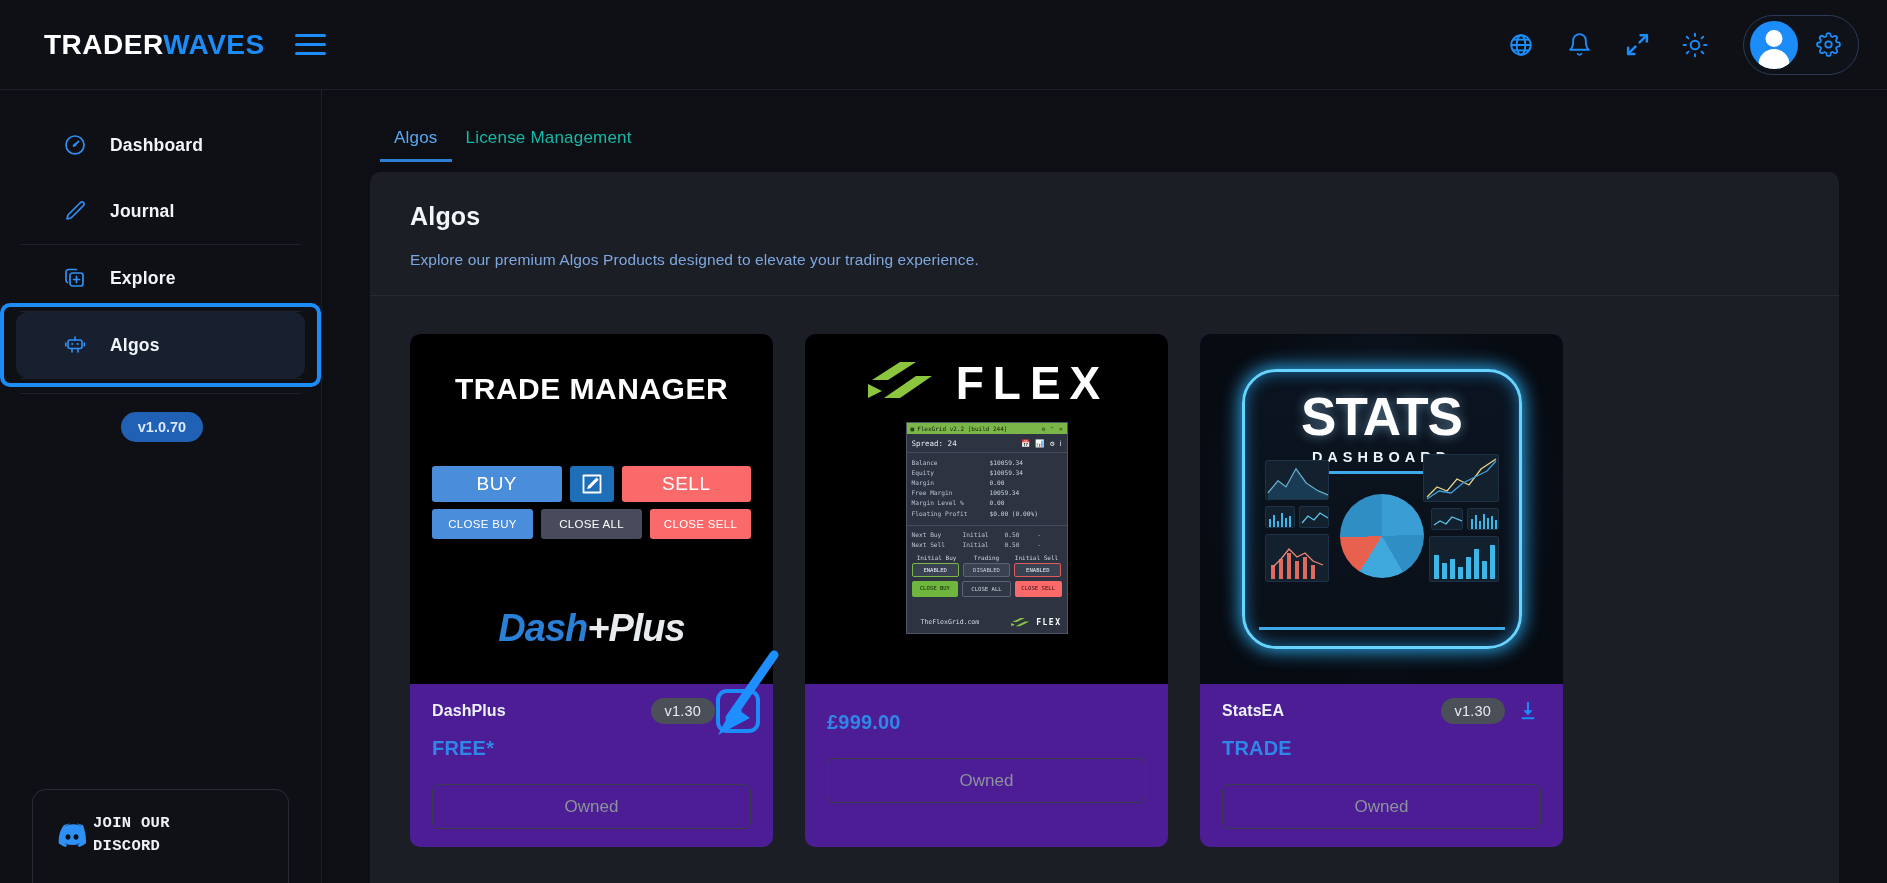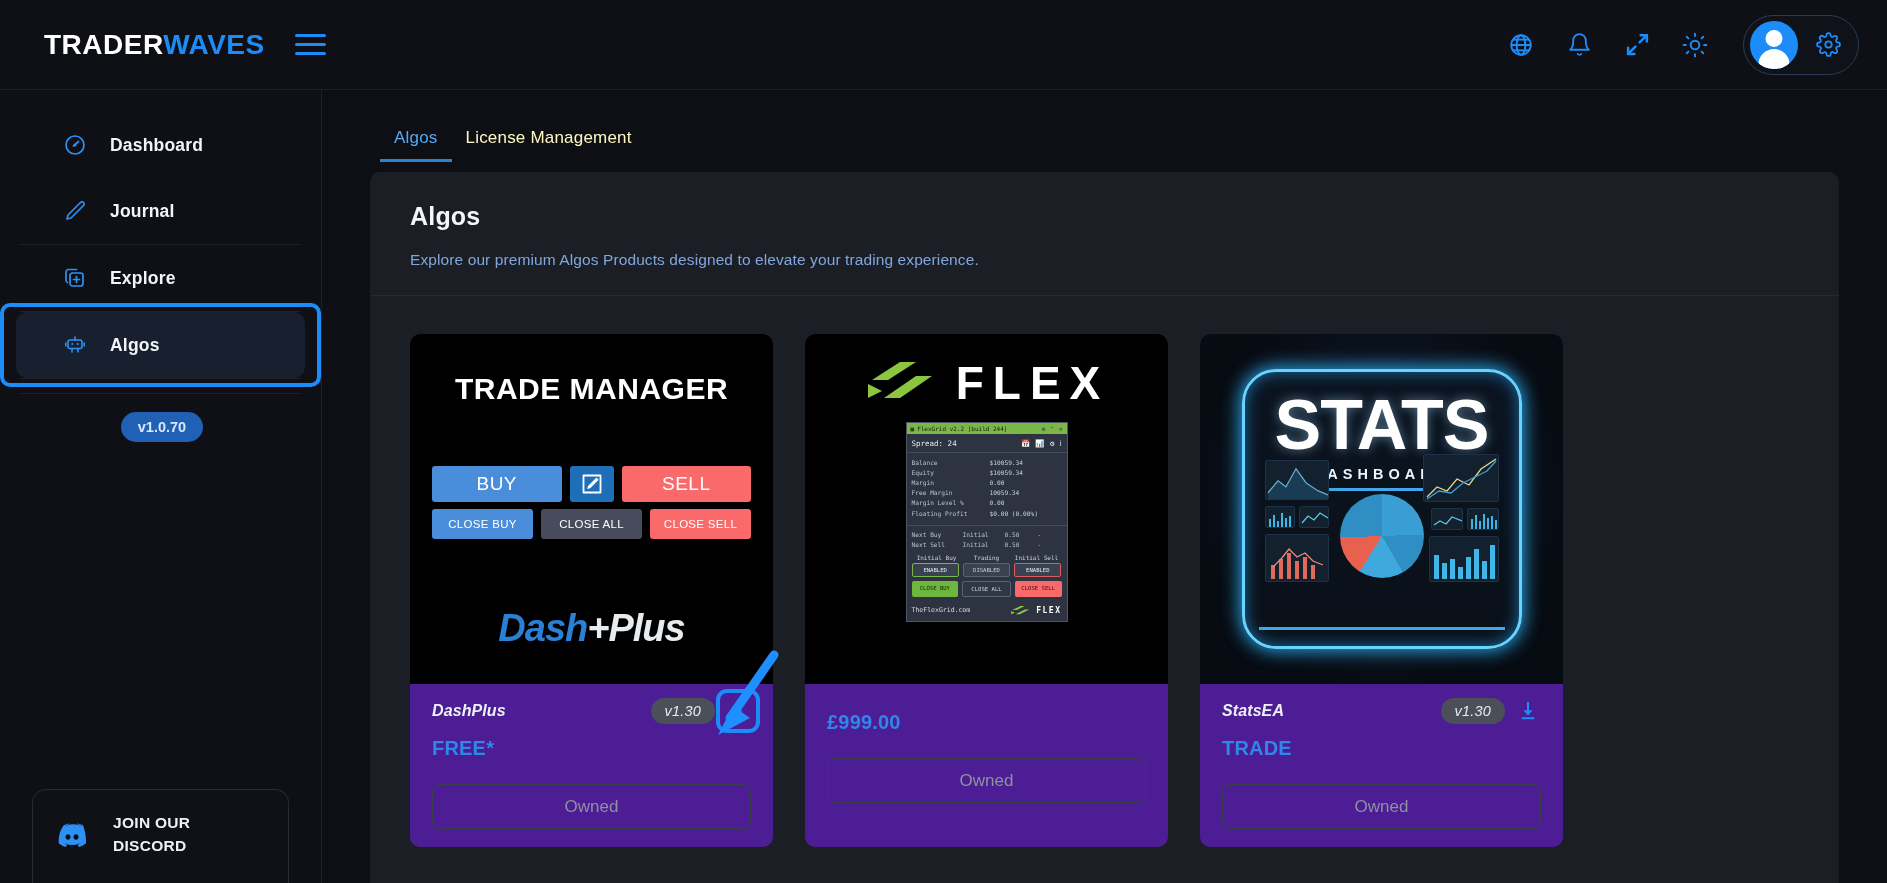--- a/index.html
+++ b/index.html
@@ -79,40 +79,40 @@
   .version-wrap { display: flex; justify-content: center; padding: 18px 0 0 3px; }
   .version {
     background: #2161b5; color: #d9e8fb; font-size: 14.5px; font-weight: 600;
     padding: 7px 17px; border-radius: 16px;
   }
   .discord-wrap { margin-top: auto; padding: 0 32px 0 32px; }
   .discord {
     border: 1px solid #262b36; border-radius: 14px 14px 0 0;
     border-bottom: none;
     padding: 22px 10px 26px 22px;
-    display: flex; align-items: center; gap: 24px;
-    background: #0f1116; cursor: pointer;
+    display: flex; align-items: center; gap: 4px;
+    background: #0f1116; cursor: pointer; font-family: Liberation Mono, monospace;
   }
   .discord .dtxt { font-size: 15.5px; font-weight: 700; color: #eef2f7; line-height: 1.45; letter-spacing: .3px; }
 
   
   .main { flex: 1; min-width: 0; display: flex; flex-direction: column; background: #0d0f14; position: relative; }
   .tabs {
     display: flex; align-items: flex-end; gap: 0;
     padding: 30px 0 0 58px; height: 72px; flex: 0 0 72px;
   }
   .tab {
     font-size: 17px; padding: 0 14px 14px 14px; cursor: pointer;
     color: #8da2c0; position: relative; letter-spacing: .2px;
   }
   .tab.active { color: #56a9f5; }
   .tab.active::after {
     content: ""; position: absolute; left: 0; right: 0; bottom: 0; height: 3px; background: #2d7fd4;
   }
-  .tab:not(.active) { color: #fef9c3; }
+  .tab:not(.active) { color: #14b8a6; }
 
   .panel {
     margin: 10px 48px 0 48px;
     background: #1b1e25;
     border-radius: 10px 10px 0 0;
     flex: 1; min-height: 0;
     padding: 30px 40px 0 40px;
     overflow: hidden;
   }
   .panel-title { font-size: 25px; font-weight: 700; color: #f4f7fa; letter-spacing: .2px; }
@@ -121,21 +121,21 @@
 
   .cards { display: flex; gap: 32px; margin-top: 38px; }
   .card {
     width: 363px; flex: 0 0 363px;
     background: #4c1d95; border-radius: 10px;
     overflow: hidden; position: relative;
     padding-bottom: 18px;
   }
   .card-art { width: 363px; height: 350px; background: #000; position: relative; overflow: hidden; }
   .card-foot { padding: 14px 22px 0 22px; }
-  .foot-row1 { display: flex; align-items: center; gap: 10px; font-style: italic; }
+  .foot-row1 { display: flex; align-items: center; gap: 10px; }
   .prod-name { font-size: 16px; font-weight: 700; color: #eef2f7; letter-spacing: .1px; }
   .verbadge {
     margin-left: auto; background: #4b4f57; color: #e7eaef;
     font-size: 14.5px; padding: 5px 14px; border-radius: 14px; letter-spacing: .2px;
   }
   .dl { width: 26px; height: 26px; display: flex; align-items: center; justify-content: center; cursor: pointer; flex: 0 0 26px; }
   .dl.boxed { outline: 4px solid #1c8cf8; outline-offset: 5px; border-radius: 2px; }
   .price { margin-top: 13px; font-size: 20px; font-weight: 700; color: #2f87e8; letter-spacing: .2px; }
   .price.free { color: #2f87e8; }
   .ownedbtn {
@@ -186,34 +186,34 @@
   .fx-stat { display:flex; padding: 0 5px; gap:4px; }
   .fx-stat div { flex:1; text-align:center; font-size:5.6px; padding:3px 0; border-radius:2px; background:#3a4150; }
   .fx-stat .en { border:1px solid #7ab648; color:#e4eaf3; }
   .fx-stat .di { border:1px solid #5b6476; color:#c6cfdd; }
   .fx-stat .en2 { border:1px solid #e05b5b; color:#e4eaf3; }
   .fx-act { display:flex; padding: 4px 5px 5px 5px; gap:4px; }
   .fx-act div { flex:1; text-align:center; font-size:5.6px; padding:4px 0; border-radius:2px; color:#12210a; }
   .fx-act .a1 { background:#6fb63f; }
   .fx-act .a2 { background:#39405040; border:1px solid #5b6476; color:#cdd5e1; }
   .fx-act .a3 { background:#fa6a6a; color:#3a1010; }
-  .fx-foot { display:flex; align-items:center; padding: 3px 5px 5px 5px; font-size:6.5px; color:#d6dde8; }
+  .fx-foot { display:flex; align-items:center; padding: 3px 5px 5px 14px; font-size:6.5px; color:#d6dde8;margin-top:12px; }
   .fx-foot .fl { margin-left:auto; display:flex; align-items:center; gap:4px; font-size:8px; letter-spacing:1.5px; color:#fff; font-weight:700; }
 
   
   .st { width:100%; height:100%; background: radial-gradient(ellipse at 50% 45%, #152234 0%, #070b12 72%); display:flex; align-items:center; justify-content:center; }
   .st-neon {
     width: 280px; height: 280px; border-radius: 34px;
     border: 3px solid #67d3ff;
     box-shadow: 0 0 18px 2px #2aa6e8, inset 0 0 16px 0 #1c6fa8;
     display:flex; flex-direction:column; align-items:center;
     padding-top: 18px; position:relative; overflow:hidden;
     background: linear-gradient(180deg,#0b1420 0%, #0a1018 100%);
   }
-  .st-title { color:#fff; font-size:70px; font-weight:800; letter-spacing: -1px; line-height:1; text-shadow:0 0 12px rgba(160,215,255,.5); }
+  .st-title { color:#fff; font-size:53px; font-weight:800; letter-spacing: -1px; line-height:1; text-shadow:0 0 12px rgba(160,215,255,.5); }
   .st-sub { color:#eef4fb; font-size:14.5px; font-weight:700; letter-spacing:5px; margin-top:6px; }
   .st-rule { width: 110px; height:3px; background:#3fa8e8; margin-top:6px; }
   .st-grid { position:absolute; inset: 78px 14px 30px 14px; }
   .st-pie { position:absolute; left:50%; top:52%; transform:translate(-50%,-50%); width:84px; height:84px; border-radius:50%;
     background: conic-gradient(#3a9ed4 0deg 88deg, #2f8ec4 88deg 150deg, #3fa9dd 150deg 212deg, #e8614f 212deg 268deg, #2f8ec4 268deg 360deg); }
   .mini { position:absolute; background:#13202e; border:1px solid #1e3247; border-radius:2px; overflow:hidden; }
   .st-bl { position:absolute; left:14px; right:14px; bottom: 16px; height:3px; background:#3fa8e8; }
 
   
   .arrow-svg { position: absolute; left:0; top:0; width:1887px; height:883px; pointer-events:none; z-index: 60; }

